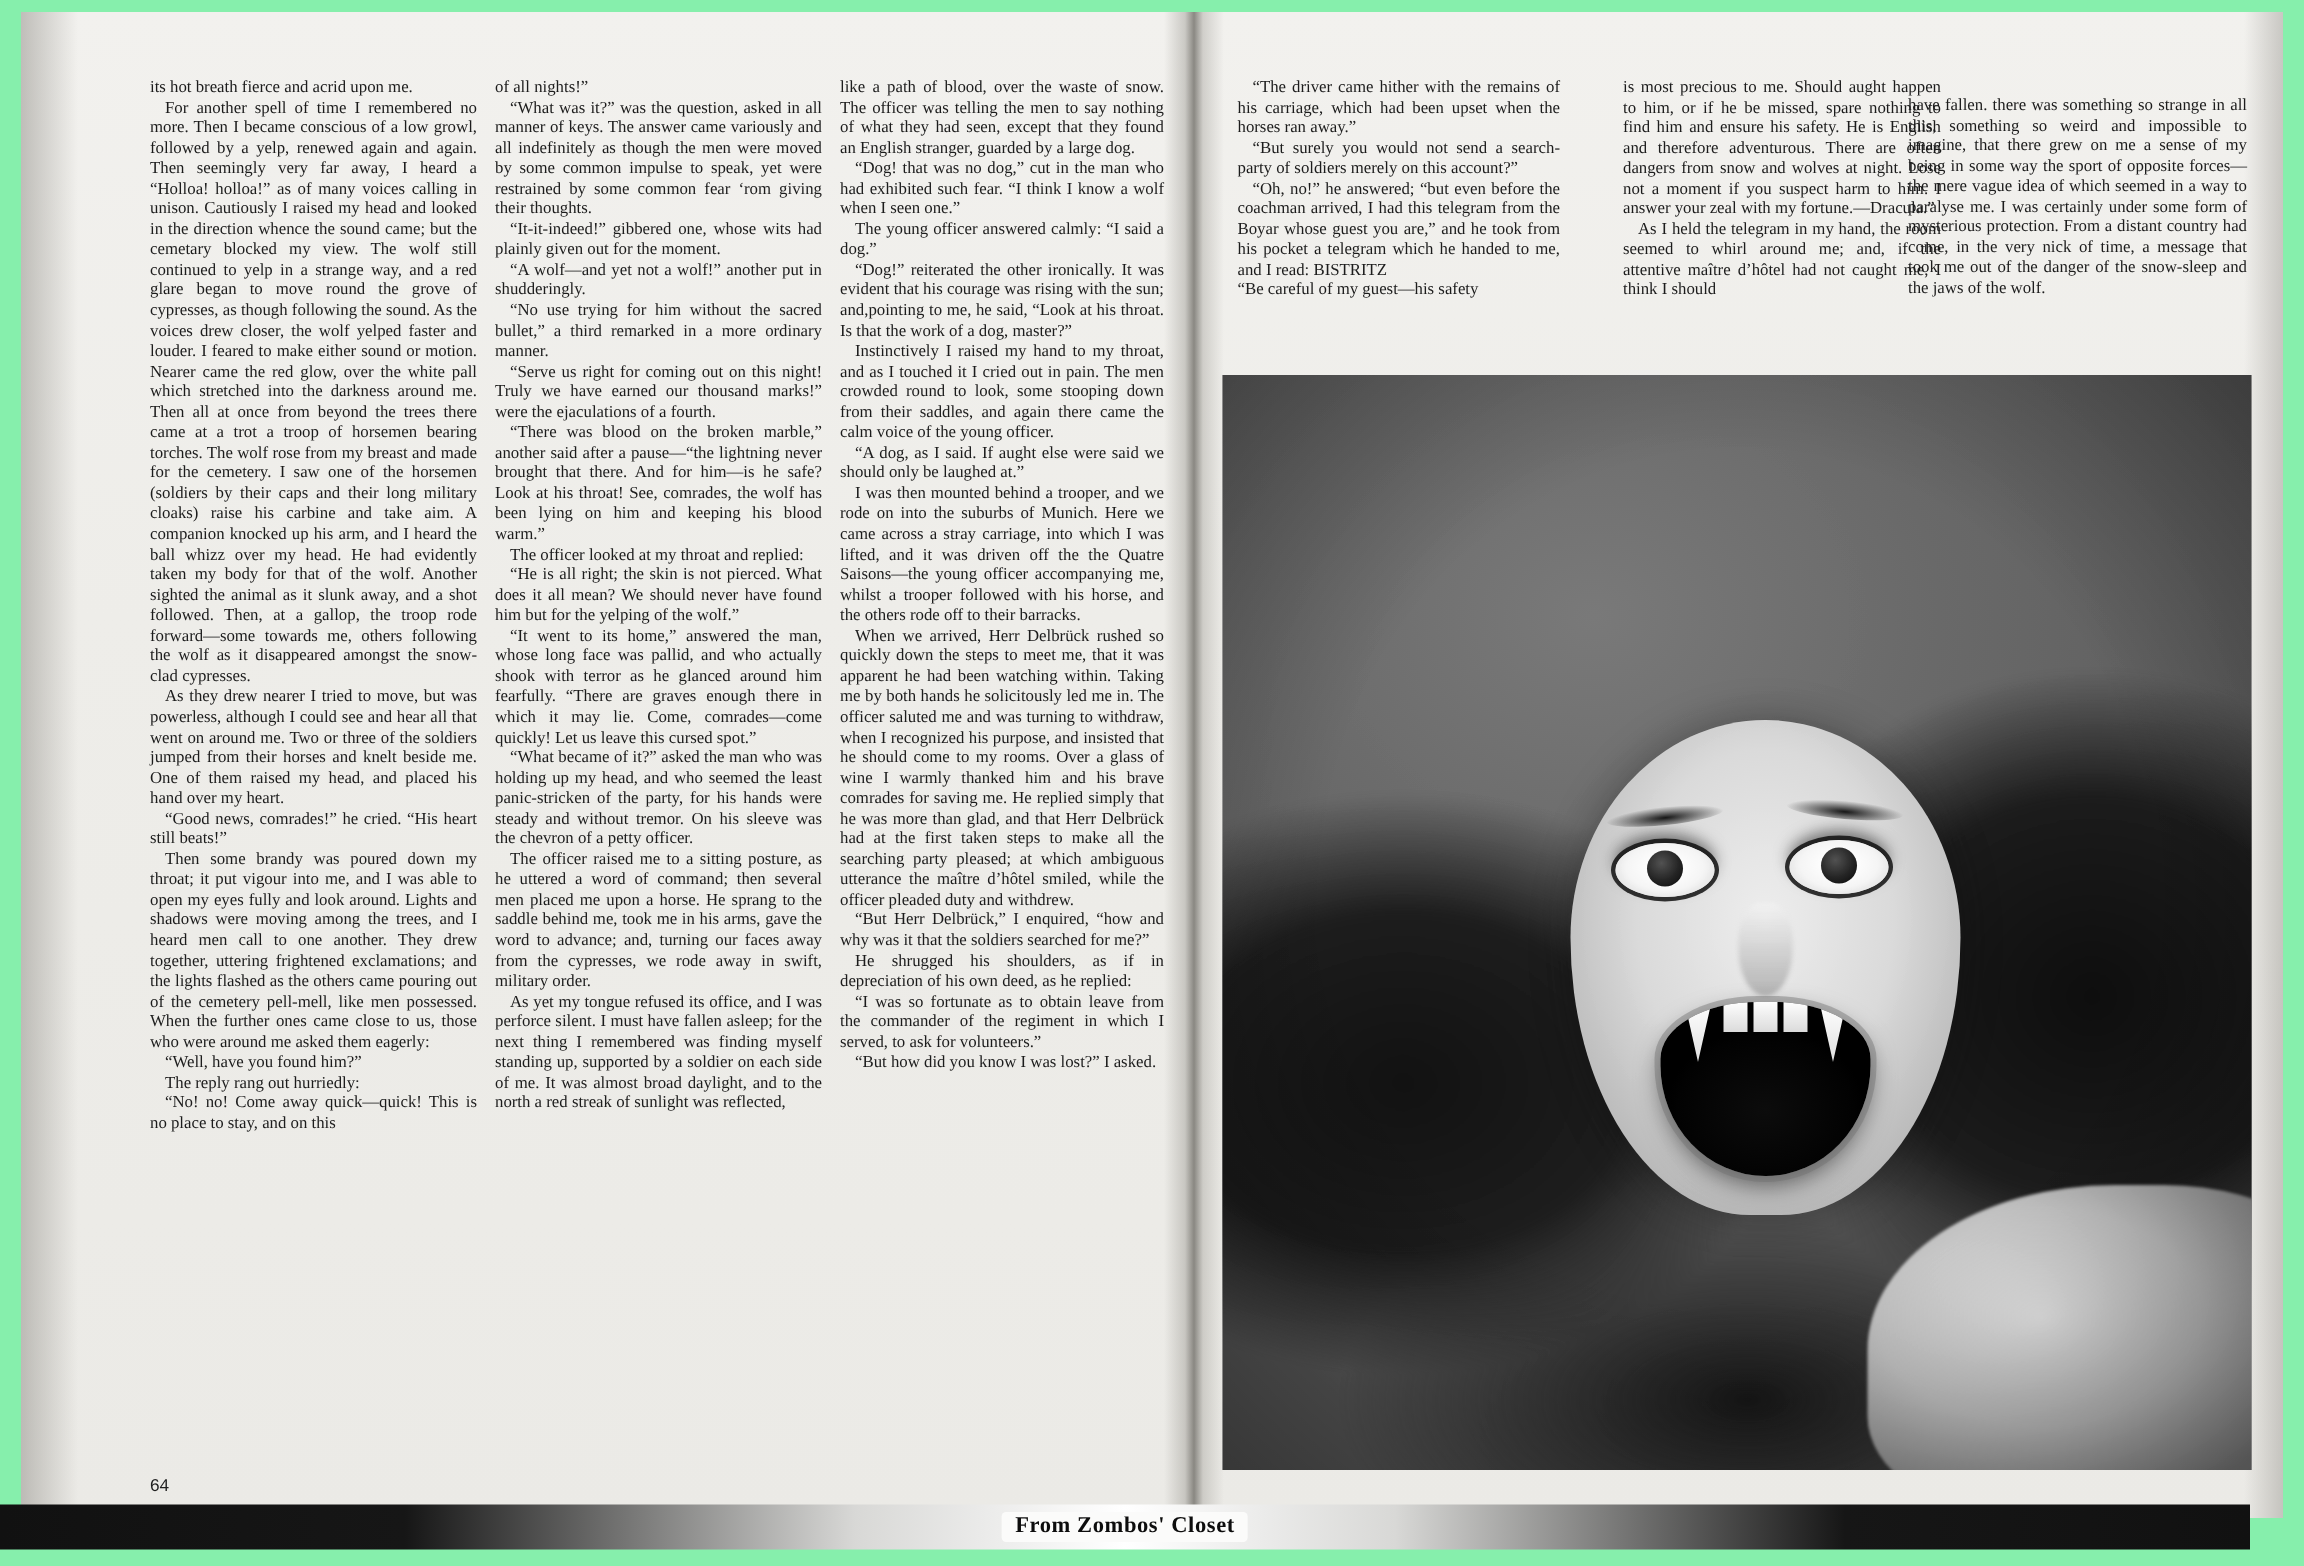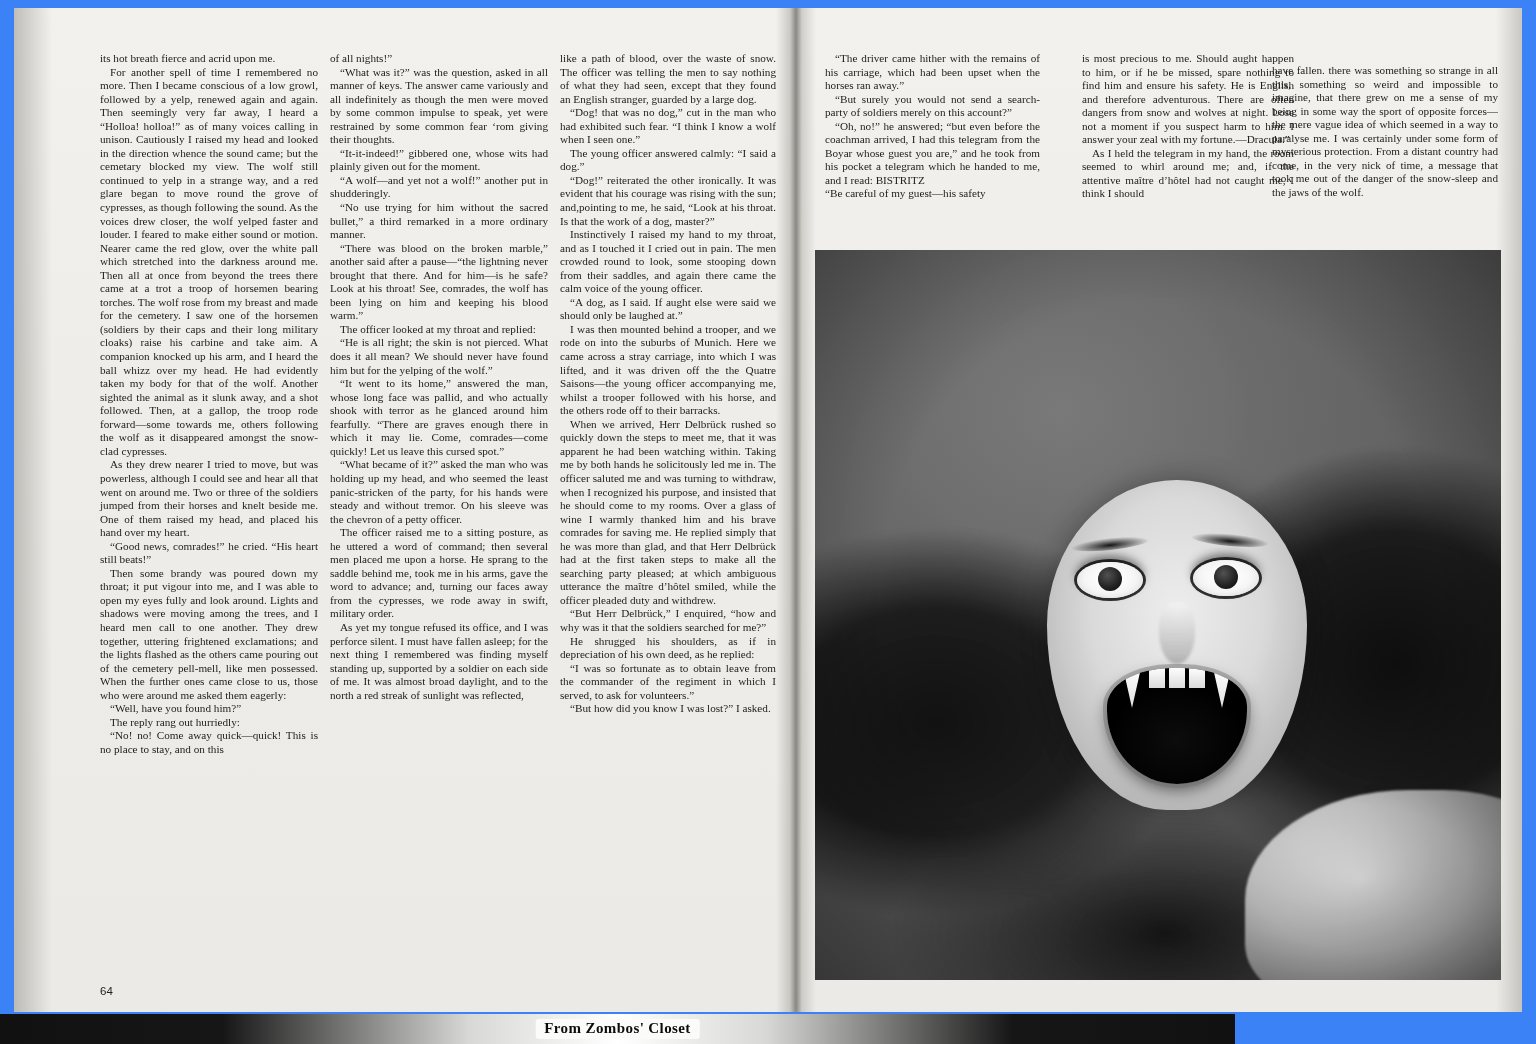--- a/index.html
+++ b/index.html
@@ -12,21 +12,21 @@
     height: 1044px;
     overflow: hidden;
     font-family: "Liberation Serif", "DejaVu Serif", serif;
   }
 
   
   #scan {
     position: relative;
     width: 1536px;
     height: 1044px;
-    background: #3b82f6;
+    background: #86efac;
   }
 
   
   #spread {
     position: absolute;
     left: 14px;
     top: 8px;
     width: 1508px;
     height: 1004px;
     background: #ececea;
@@ -193,21 +193,21 @@
     font-size: 11.5px;
     font-weight: 400;
     color: #1f1f1f;
   }
   #folio-left  { left: 86px;  top: 977px; }
   #folio-right { left: 1536px; top: 977px; }
 
   
   #watermark-bar {
     position:absolute;
-    left:0; bottom:0; width:1235px; height:30px;
+    left:0; bottom:11px; width:1500px; height:30px;
     background: linear-gradient(90deg,#111 0%,#161616 18%,#d8d8d6 38%,#ffffff 50%,#d8d8d6 62%,#161616 82%,#111 100%);
   }
   #watermark {
     position:absolute;
     left:50%; bottom:5px; transform:translateX(-50%);
     font-family: "Liberation Serif", "DejaVu Serif", serif;
     font-size: 15px;
     font-weight: 700;
     letter-spacing: 0.4px;
     color:#0d0d0d;
@@ -239,20 +239,21 @@
         <p class="">“Well, have you found him?”</p>
         <p class="">The reply rang out hurriedly:</p>
         <p class="">“No! no! Come away quick—quick! This is no place to stay, and on this</p>
       </div>
     <div class="col" id="c2">
         <p class="noindent">of all nights!”</p>
         <p class="">“What was it?” was the question, asked in all manner of keys. The answer came variously and all indefinitely as though the men were moved by some common impulse to speak, yet were restrained by some common fear ‘rom giving their thoughts.</p>
         <p class="">“It-it-indeed!” gibbered one, whose wits had plainly given out for the moment.</p>
         <p class="">“A wolf—and yet not a wolf!” another put in shudderingly.</p>
         <p class="">“No use trying for him without the sacred bullet,” a third remarked in a more ordinary manner.</p>
+        <p class="">“Serve us right for coming out on this night! Truly we have earned our thousand marks!” were the ejaculations of a fourth.</p>
         <p class="">“There was blood on the broken marble,” another said after a pause—“the lightning never brought that there. And for him—is he safe? Look at his throat! See, comrades, the wolf has been lying on him and keeping his blood warm.”</p>
         <p class="">The officer looked at my throat and replied:</p>
         <p class="">“He is all right; the skin is not pierced. What does it all mean? We should never have found him but for the yelping of the wolf.”</p>
         <p class="">“It went to its home,” answered the man, whose long face was pallid, and who actually shook with terror as he glanced around him fearfully. “There are graves enough there in which it may lie. Come, comrades—come quickly! Let us leave this cursed spot.”</p>
         <p class="">“What became of it?” asked the man who was holding up my head, and who seemed the least panic-stricken of the party, for his hands were steady and without tremor. On his sleeve was the chevron of a petty officer.</p>
         <p class="">The officer raised me to a sitting posture, as he uttered a word of command; then several men placed me upon a horse. He sprang to the saddle behind me, took me in his arms, gave the word to advance; and, turning our faces away from the cypresses, we rode away in swift, military order.</p>
         <p class="">As yet my tongue refused its office, and I was perforce silent. I must have fallen asleep; for the next thing I remembered was finding myself standing up, supported by a soldier on each side of me. It was almost broad daylight, and to the north a red streak of sunlight was reflected,</p>
       </div>
     <div class="col" id="c3">
         <p class="noindent">like a path of blood, over the waste of snow. The officer was telling the men to say nothing of what they had seen, except that they found an English stranger, guarded by a large dog.</p>

